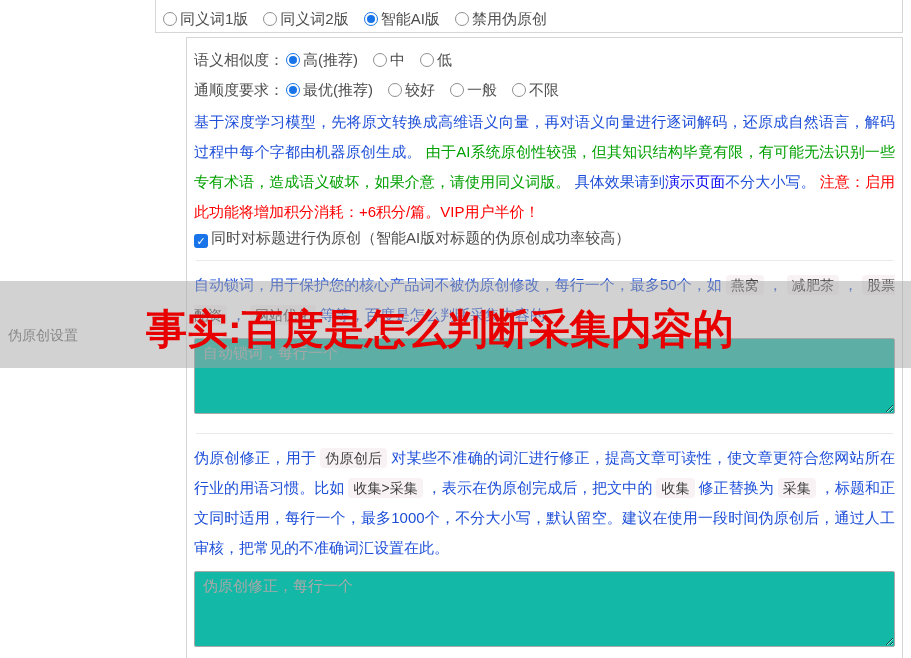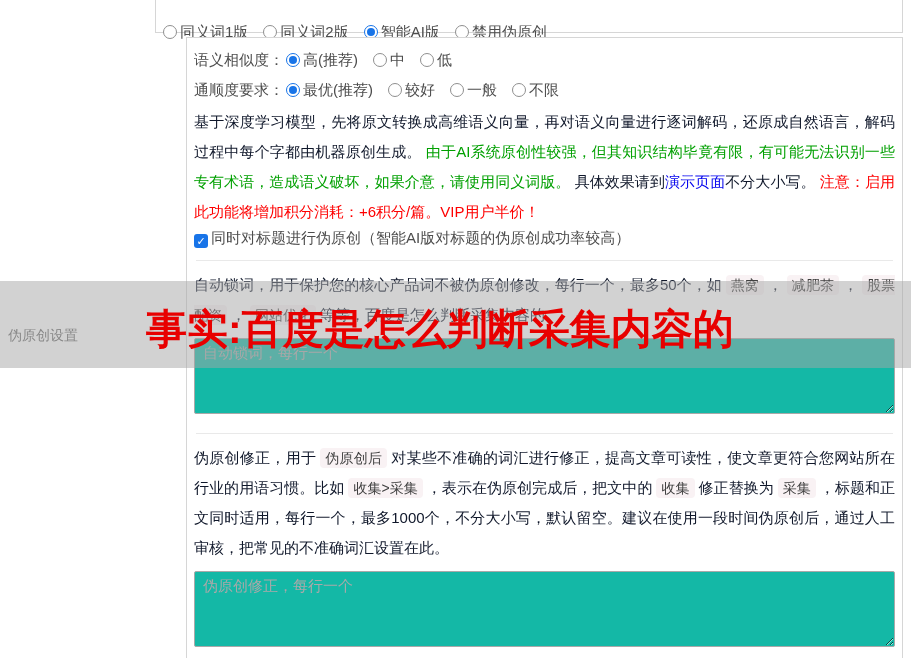--- a/index.html
+++ b/index.html
@@ -25,21 +25,21 @@
   .opt{margin-right:15px;cursor:pointer;}
   .radio{
     display:inline-block;width:14px;height:14px;border:1px solid #8f8f8f;
     border-radius:50%;vertical-align:-2px;box-sizing:border-box;background:#fff;margin-right:3px;
   }
   .radio.on{border:1px solid #1874e8;}
   .radio.on::after{
     content:"";display:block;width:8px;height:8px;margin:2px;border-radius:50%;background:#1874e8;
   }
   .para{line-height:30px;margin-top:6px;text-align:justify;}
-  .seg-normal{color:#0f172a;}
+  .seg-normal{color:#1d4ed8;}
   .seg-green{color:#00a000;}
   .seg-red{color:#fe0000;}
   .seg-link{color:#0000ee;cursor:pointer;}
   .seg-chip{
     color:#404040;background:#f9f2f4;border-radius:4px;
     padding:2px 5px;margin:0 4px;font-size:14px;
   }
   .checkbox-row{line-height:22px;}
   .cb{
     display:inline-block;width:14px;height:14px;background:#1874e8;border-radius:3px;
@@ -65,21 +65,21 @@
     position:absolute;left:146px;top:302px;z-index:50;pointer-events:none;
     font-size:41px;font-weight:700;color:#e80000;white-space:nowrap;
     font-family:"Liberation Sans","DejaVu Sans",sans-serif;
   }
 </style>
 </head>
 <body>
 
 <div id="top-box"></div>
 
-<div id="top-radios" class="radio-row" style="margin-top:13px;"><span class="opt"><span class="radio"></span><span>同义词1版</span></span><span class="opt"><span class="radio"></span><span>同义词2版</span></span><span class="opt"><span class="radio on"></span><span>智能AI版</span></span><span class="opt"><span class="radio"></span><span>禁用伪原创</span></span></div>
+<div id="top-radios" class="radio-row" style="margin-top:0;"><span class="opt"><span class="radio"></span><span>同义词1版</span></span><span class="opt"><span class="radio"></span><span>同义词2版</span></span><span class="opt"><span class="radio on"></span><span>智能AI版</span></span><span class="opt"><span class="radio"></span><span>禁用伪原创</span></span></div>
 
 <div id="panel">
 
   <div class="radio-row">
     <span class="row-label">语义相似度：</span><span><span class="opt"><span class="radio on"></span><span>高(推荐)</span></span><span class="opt"><span class="radio"></span><span>中</span></span><span class="opt"><span class="radio"></span><span>低</span></span></span>
   </div>
 
   <div class="radio-row" style="margin-top:8px;">
     <span class="row-label">通顺度要求：</span><span><span class="opt"><span class="radio on"></span><span>最优(推荐)</span></span><span class="opt"><span class="radio"></span><span>较好</span></span><span class="opt"><span class="radio"></span><span>一般</span></span><span class="opt"><span class="radio"></span><span>不限</span></span></span>
   </div>

